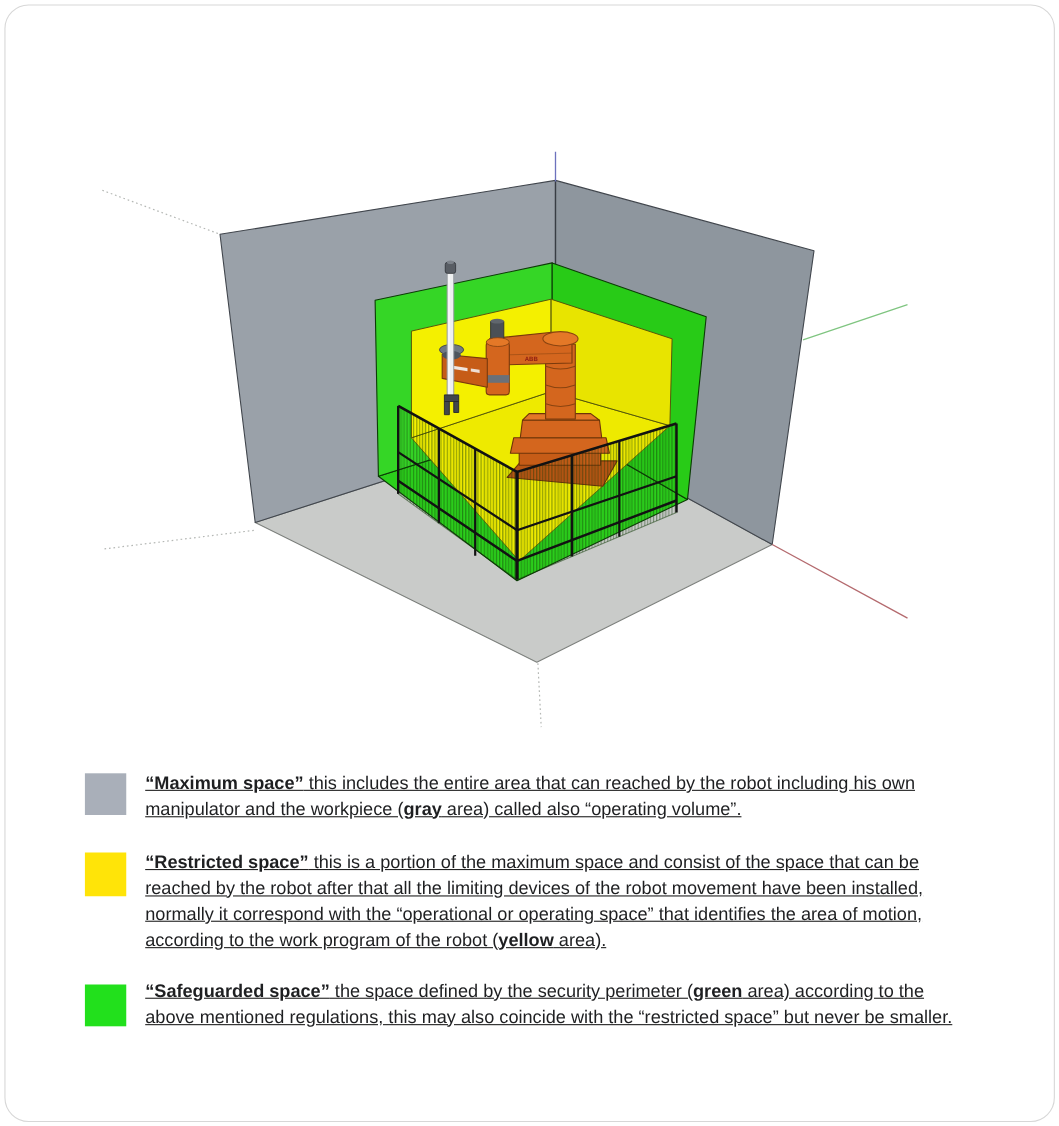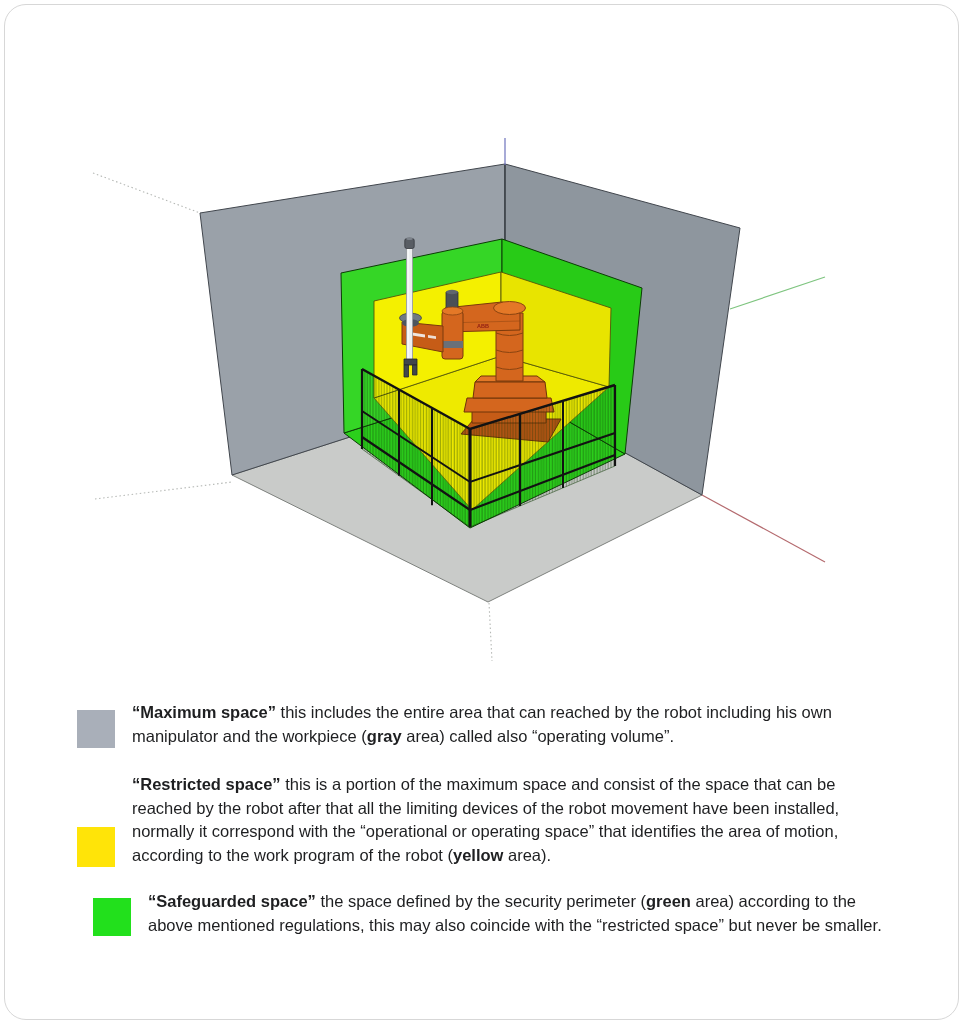--- a/index.html
+++ b/index.html
@@ -2,27 +2,27 @@
 <html><head>
 <meta charset="utf-8">
 <style>
   html,body{margin:0;padding:0;background:#ffffff;}
   body{width:963px;height:1024px;position:relative;font-family:"Liberation Sans",sans-serif;color:#222;}
   .card{position:absolute;inset:4px;border:1.5px solid #d7d7d7;border-radius:22px;background:#fff;overflow:hidden;}
   .title{position:absolute;left:72px;top:55px;font-size:17px;letter-spacing:.1px;color:#1f2124;white-space:nowrap;}
   .title .t-bold{font-weight:700;}
   .title .t-rest{font-weight:400;margin-left:9px;}
   .diagram{position:absolute;left:0;top:0;width:963px;height:680px;}
-  .legend-row{position:absolute;left:72px;display:flex;align-items:flex-end;width:830px;}
+  .legend-row{position:absolute;left:72px;display:flex;align-items:flex-start;width:830px;text-decoration:underline;}
   .legend-row .swatch{flex:0 0 auto;display:block;}
   .legend-text{margin-left:17px;width:755px;font-size:16.5px;line-height:23.5px;color:#1e1f21;}
   .legend-text b{font-weight:700;}
   #row-max{top:696px;}
   #row-restricted{top:768px;}
-  #row-safeguarded{top:885px;margin-left:16px;}
+  #row-safeguarded{top:885px;}
 </style>
 </head>
 <body>
 
 <div class="card">
 
 
   <svg class="diagram" viewBox="0 0 963 680" xmlns="http://www.w3.org/2000/svg">
     <defs>
       <pattern id="mesh" width="2.8" height="8" patternUnits="userSpaceOnUse">

